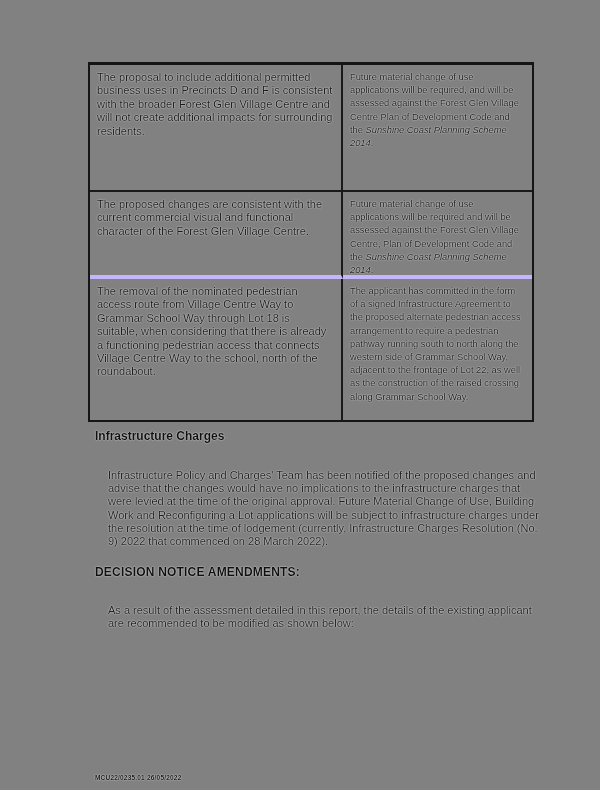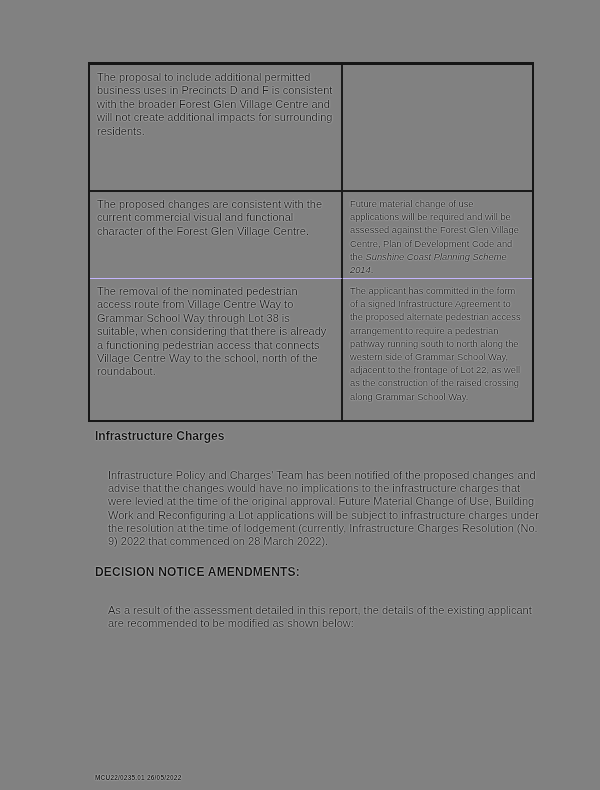--- a/index.html
+++ b/index.html
@@ -16,21 +16,21 @@
     position:absolute; left:88px; top:62px; width:442px;
     border:2px solid #151515; border-top-width:3px;
     display:grid; grid-template-columns:253px 1fr;
     grid-template-rows:127px 87px auto;
     background:transparent;
   }
   .cell{ padding:6px 8px 16px 7px; box-sizing:border-box; overflow:hidden; }
   .cell.colL{ border-right:2px solid #1a1a1a; font-size:11px; line-height:13.4px; }
   .cell.colR{ font-size:9.3px; line-height:13.2px; }
   .cell.row1{ border-bottom:2px solid #1a1a1a; }
-  .cell.row2{ border-bottom:1px solid #c4b5fd; }
+  .cell.row2{ border-bottom:4px solid #c4b5fd; }
   .cell p{ margin:0 0 12px 0; }
   .cell p:last-child{ margin-bottom:0; }
   .it{ font-style:italic; }
 
   
   .sec-heading{
     position:absolute; left:95px; width:440px;
     font-size:12px; font-weight:bold; color:#101010;
   }
   .sec-heading.infra{ top:429px; }
@@ -50,31 +50,32 @@
 </style>
 </head>
 <body>
 
 <div class="doc-table">
 
   <div class="cell colL row1 halo">
     <p>The proposal to include additional permitted business uses in Precincts D and F is consistent with the broader Forest Glen Village Centre and will not create additional impacts for surrounding residents.</p>
   </div>
   <div class="cell colR row1 halo">
+    <p><span>Future material change of use applications will be required, and will be assessed against the Forest Glen Village Centre Plan of Development Code and the </span><span class="it">Sunshine Coast Planning Scheme 2014</span><span>.</span></p>
   </div>
 
   <div class="cell colL row2 halo">
     <p>The proposed changes are consistent with the current commercial visual and functional character of the Forest Glen Village Centre.</p>
   </div>
   <div class="cell colR row2 halo">
     <p><span>Future material change of use applications will be required and will be assessed against the Forest Glen Village Centre, Plan of Development Code and the </span><span class="it">Sunshine Coast Planning Scheme 2014</span><span>.</span></p>
   </div>
 
   <div class="cell colL halo">
-    <p>The removal of the nominated pedestrian access route from Village Centre Way to Grammar School Way through Lot 38 is suitable, when considering that there is already a functioning pedestrian access that connects Village Centre Way to the school, north of the roundabout.</p>
+    <p>The removal of the nominated pedestrian access route from Village Centre Way to Grammar School Way through Lot 18 is suitable, when considering that there is already a functioning pedestrian access that connects Village Centre Way to the school, north of the roundabout.</p>
   </div>
   <div class="cell colR halo">
     <p>The applicant has committed in the form of a signed Infrastructure Agreement to the proposed alternate pedestrian access arrangement to require a pedestrian pathway running south to north along the western side of Grammar School Way, adjacent to the frontage of Lot 22, as well as the construction of the raised crossing along Grammar School Way.</p>
   </div>
 
 </div>
 
 <div class="sec-heading infra halo">Infrastructure Charges</div>
 <p class="body-para infra halo">Infrastructure Policy and Charges' Team has been notified of the proposed changes and advise that the changes would have no implications to the infrastructure charges that were levied at the time of the original approval.  Future Material Change of Use, Building Work and Reconfiguring a Lot applications will be subject to infrastructure charges under the resolution at the time of lodgement (currently, Infrastructure Charges Resolution (No. 9) 2022 that commenced on 28 March 2022).</p>
 

